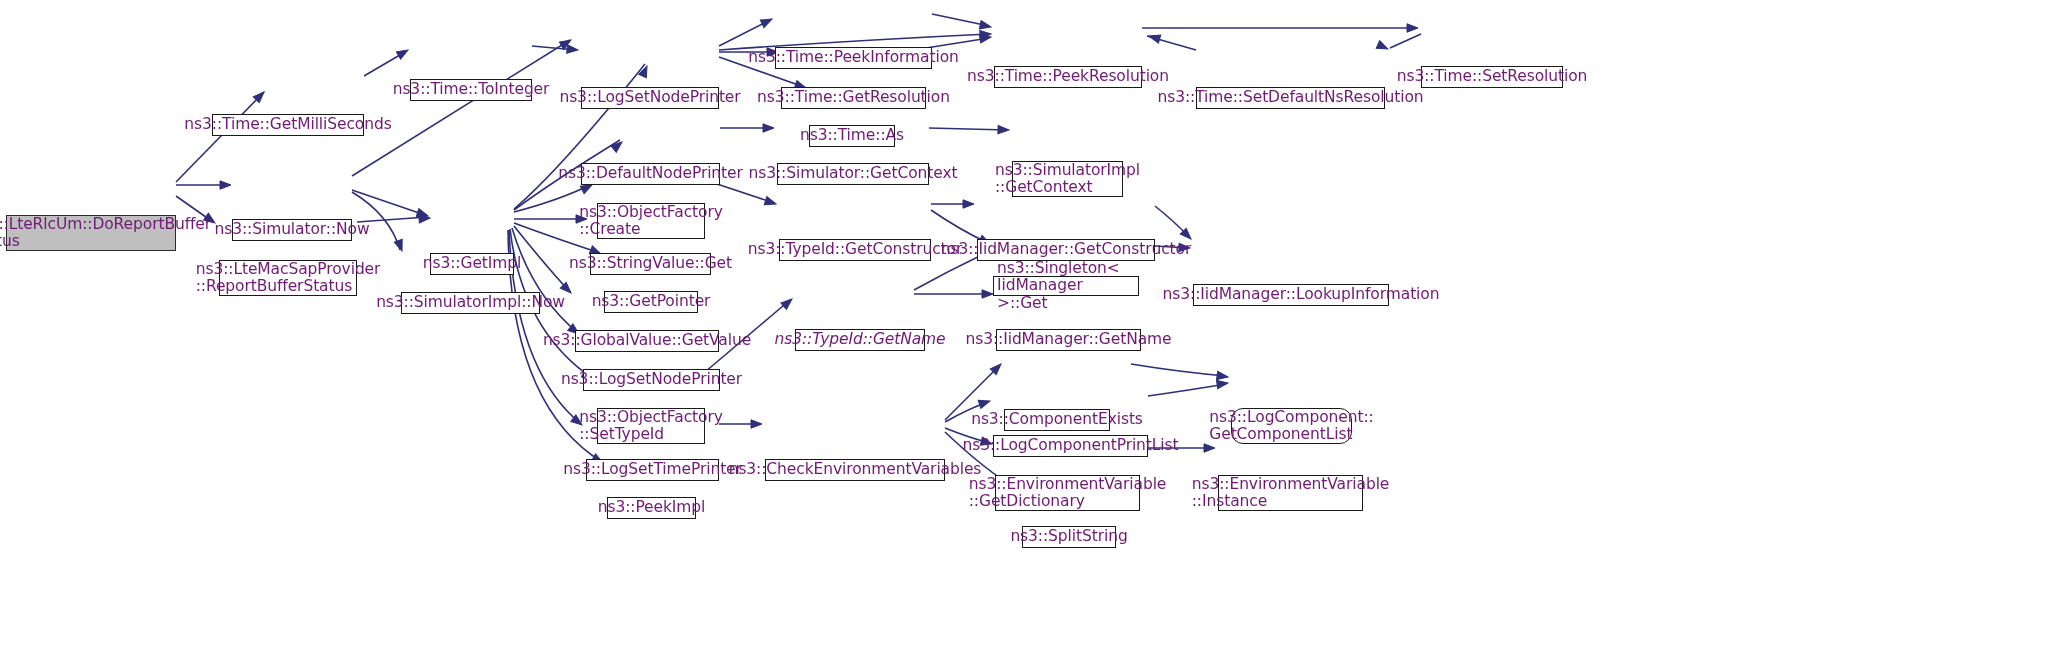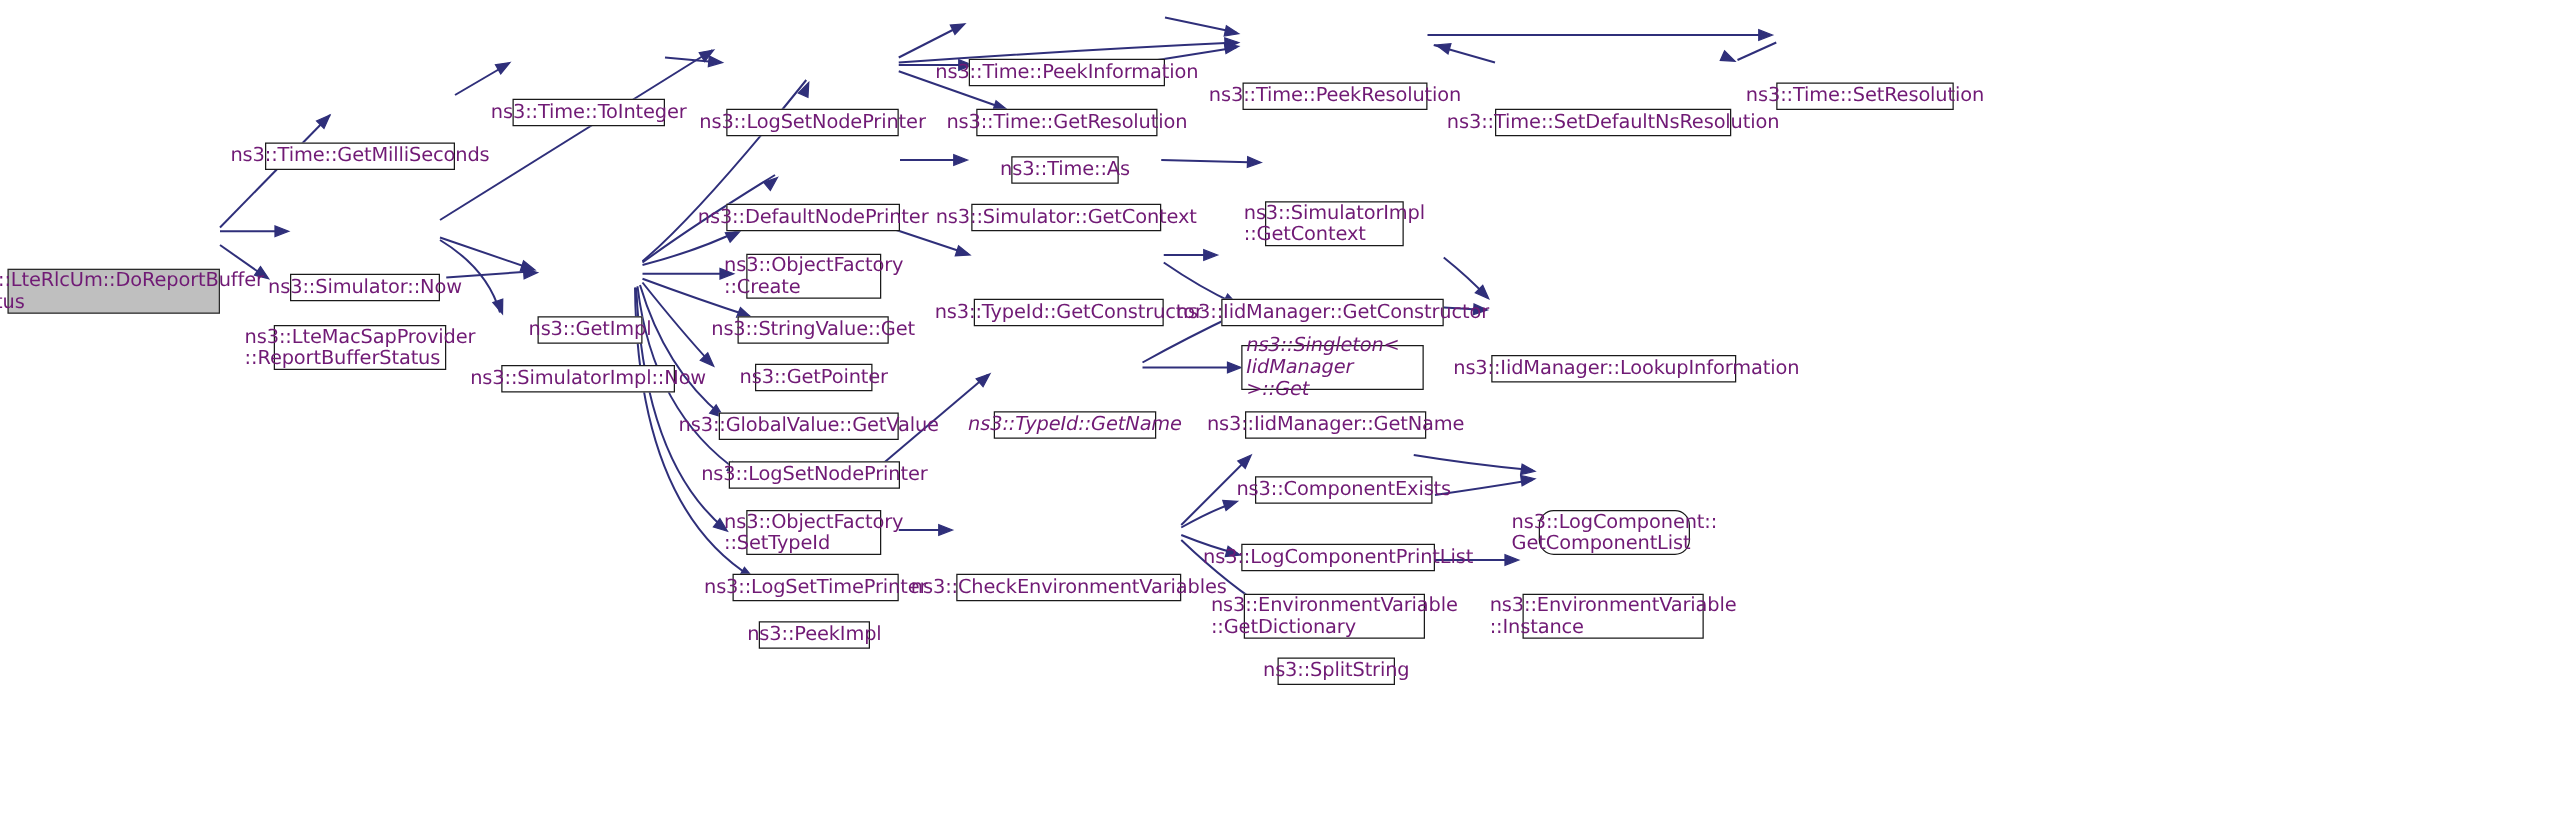--- a/index.html
+++ b/index.html
@@ -186,24 +186,24 @@
       <div class="node-box thick" style="left: 775px; top: 2px; width: 157px; height: 22px;">ns3::Time::PeekInformation</div>
       <div class="node-box thick" style="left: 781px; top: 42px; width: 145px; height: 22px;">ns3::Time::GetResolution</div>
       <div class="node-box thick" style="left: 809px; top: 80px; width: 86px; height: 22px;">ns3::Time::As</div>
       <div class="node-box thick" style="left: 777px; top: 118px; width: 152px; height: 22px;">ns3::Simulator::GetContext</div>
       <div class="node-box thick" style="left: 779px; top: 194px; width: 152px; height: 22px;">ns3::TypeId::GetConstructor</div>
       <div class="node-box thick" style="left: 795px; top: 284px; width: 130px; height: 22px; font-style: italic;">ns3::TypeId::GetName</div>
       <div class="node-box thick" style="left: 765px; top: 414px; width: 180px; height: 22px;">ns3::CheckEnvironmentVariables</div>
       <div class="node-box thick" style="left: 1012px; top: 116px; width: 111px; height: 36px;">ns3::SimulatorImpl
 ::GetContext</div>
       <div class="node-box thick" style="left: 977px; top: 194px; width: 178px; height: 22px;">ns3::IidManager::GetConstructor</div>
-      <div class="node-box thick" style="left: 993px; top: 231px; width: 146px; height: 36px; font-style: italic;">ns3::Singleton&lt; IidManager
+      <div class="node-box thick" style="left: 993px; top: 231px; width: 146px; height: 20px;">ns3::Singleton&lt; IidManager
 &gt;::Get</div>
       <div class="node-box thick" style="left: 996px; top: 284px; width: 145px; height: 22px;">ns3::IidManager::GetName</div>
-      <div class="node-box thick" style="left: 1004px; top: 336px; width: 142px; height: 22px;">ns3::ComponentExists</div>
+      <div class="node-box thick" style="left: 1004px; top: 364px; width: 106px; height: 22px;">ns3::ComponentExists</div>
       <div class="node-box thick" style="left: 993px; top: 390px; width: 155px; height: 22px;">ns3::LogComponentPrintList</div>
       <div class="node-box thick" style="left: 995px; top: 430px; width: 145px; height: 36px;">ns3::EnvironmentVariable
 ::GetDictionary</div>
       <div class="node-box thick" style="left: 1022px; top: 481px; width: 94px; height: 22px;">ns3::SplitString</div>
       <div class="node-box thick" style="left: 994px; top: 21px; width: 148px; height: 22px;">ns3::Time::PeekResolution</div>
       <div class="node-box thick" style="left: 1196px; top: 42px; width: 189px; height: 22px;">ns3::Time::SetDefaultNsResolution</div>
       <div class="node-box thick" style="left: 1421px; top: 21px; width: 142px; height: 22px;">ns3::Time::SetResolution</div>
       <div class="node-box thick" style="left: 1193px; top: 239px; width: 196px; height: 22px; padding-left: 23px;">ns3::IidManager::LookupInformation</div>
       <div class="node-box thick" style="left: 1231px; top: 363px; width: 121px; height: 36px; border-radius: 12px;">ns3::LogComponent::
 GetComponentList</div>

